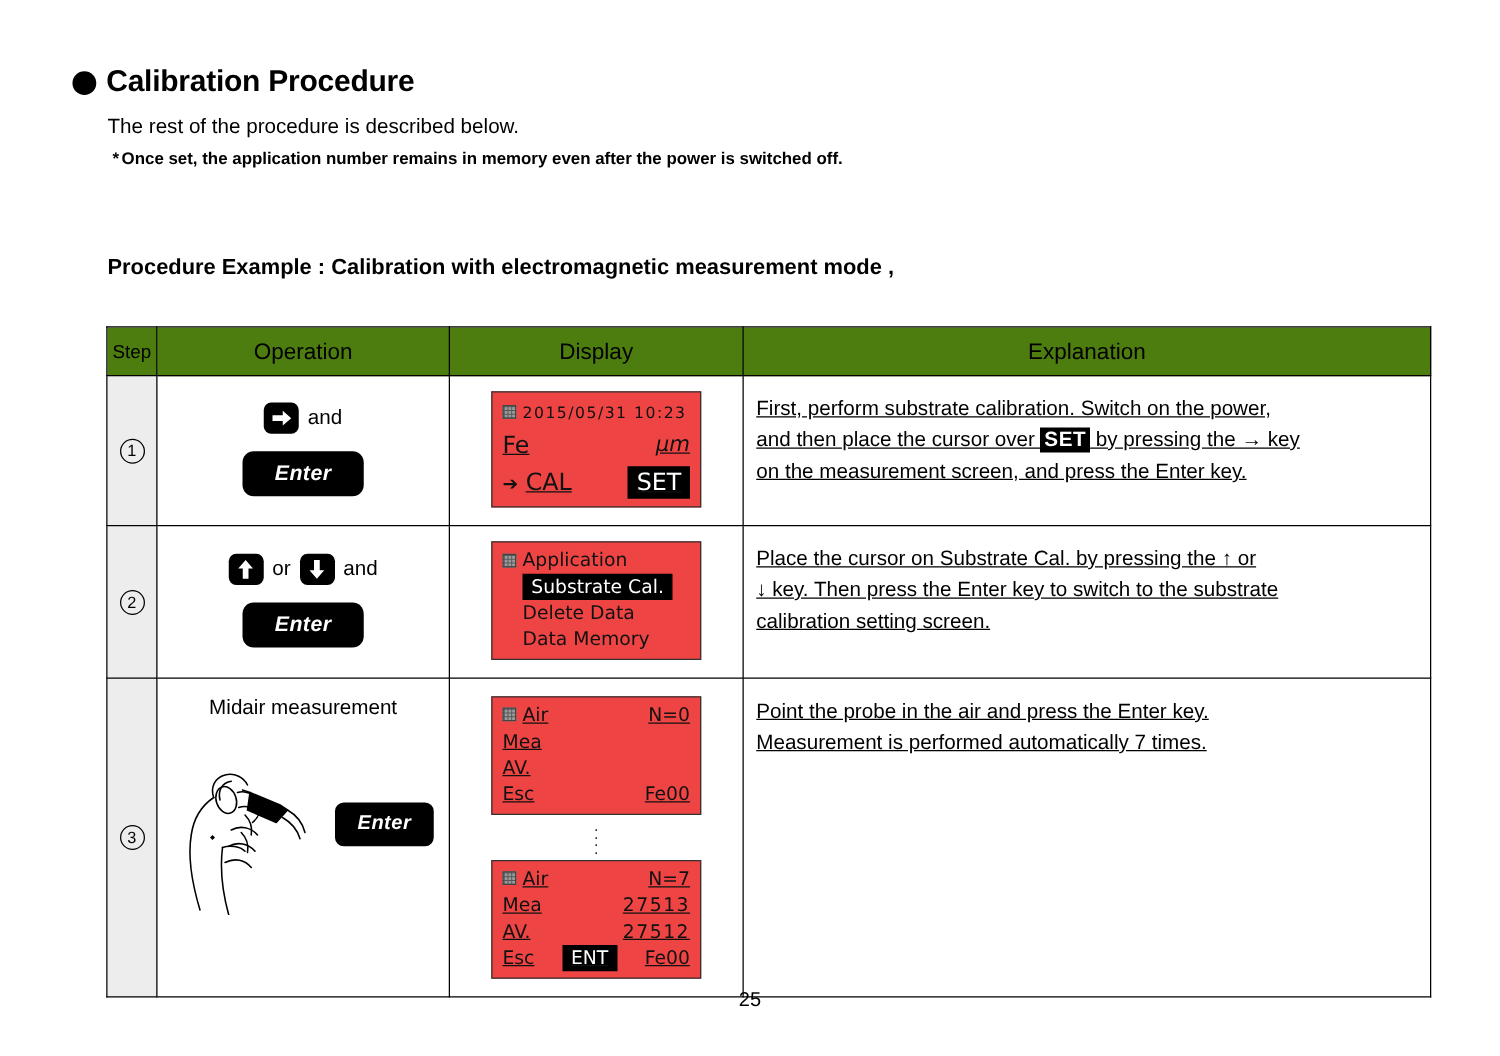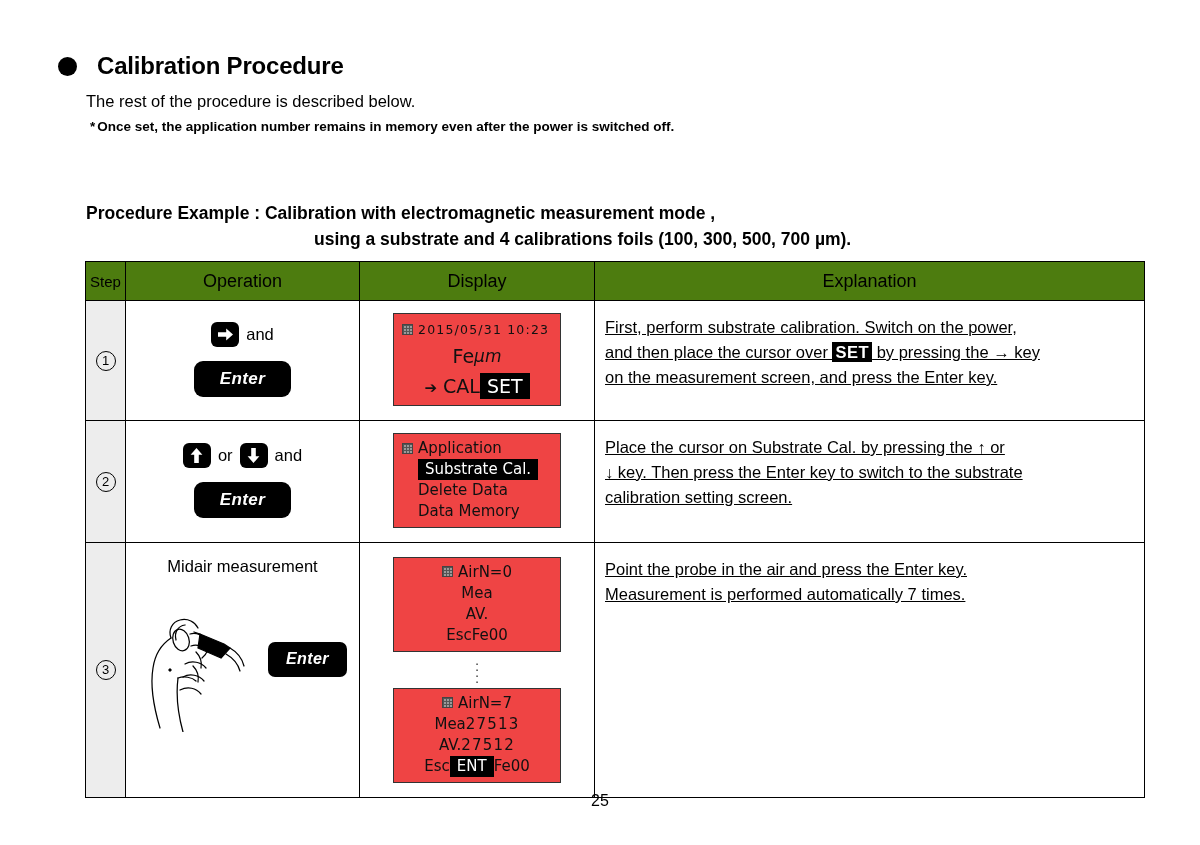--- a/index.html
+++ b/index.html
@@ -17,21 +17,21 @@
     overflow: hidden;
   }
 
   
   .page-heading {
     position: absolute;
     left: 58px;
     top: 54px;
     display: flex;
     align-items: center;
-    gap: 20px;
+    gap: 8px;
   }
   .bullet-dot {
     width: 19px;
     height: 19px;
     border-radius: 50%;
     background: #000;
     display: inline-block;
     flex: none;
   }
   .heading-text {
@@ -220,21 +220,21 @@
     font-size: 15px;
     color: #111;
     text-align: left;
   }
   .lcd-row {
     display: flex;
     align-items: center;
     line-height: 21px;
     white-space: nowrap;
   }
-  .lcd-row.spread { justify-content: center; }
+  .lcd-row.spread { justify-content: space-between; text-decoration: underline; }
   .lcd-topbar {
     font-size: 12.5px;
     letter-spacing: 0.4px;
     line-height: 19px;
   }
   .lcd-icon {
     width: 11px;
     height: 11px;
     flex: none;
     margin-right: 5px;
@@ -317,21 +317,20 @@
   <span class="heading-text">Calibration Procedure</span>
 </div>
 
 <div class="intro">
   <div class="intro-line">The rest of the procedure is described below.</div>
   <div class="note-line"><span class="note-star">*</span><span>Once set, the application number remains in memory even after the power is switched off.</span></div>
 </div>
 
 <div class="proc-title">
   <div class="proc-title-line">Procedure Example : Calibration with electromagnetic measurement mode ,</div>
-  <div class="proc-title-line indent">using a substrate and 4 calibrations foils (100, 300, 500, 700 µm).</div>
 </div>
 
 <table class="proc-table">
   <colgroup>
     <col class="col-step">
       <col class="col-oper">
       <col class="col-disp">
       <col class="col-expl">
   </colgroup>
   <thead>

